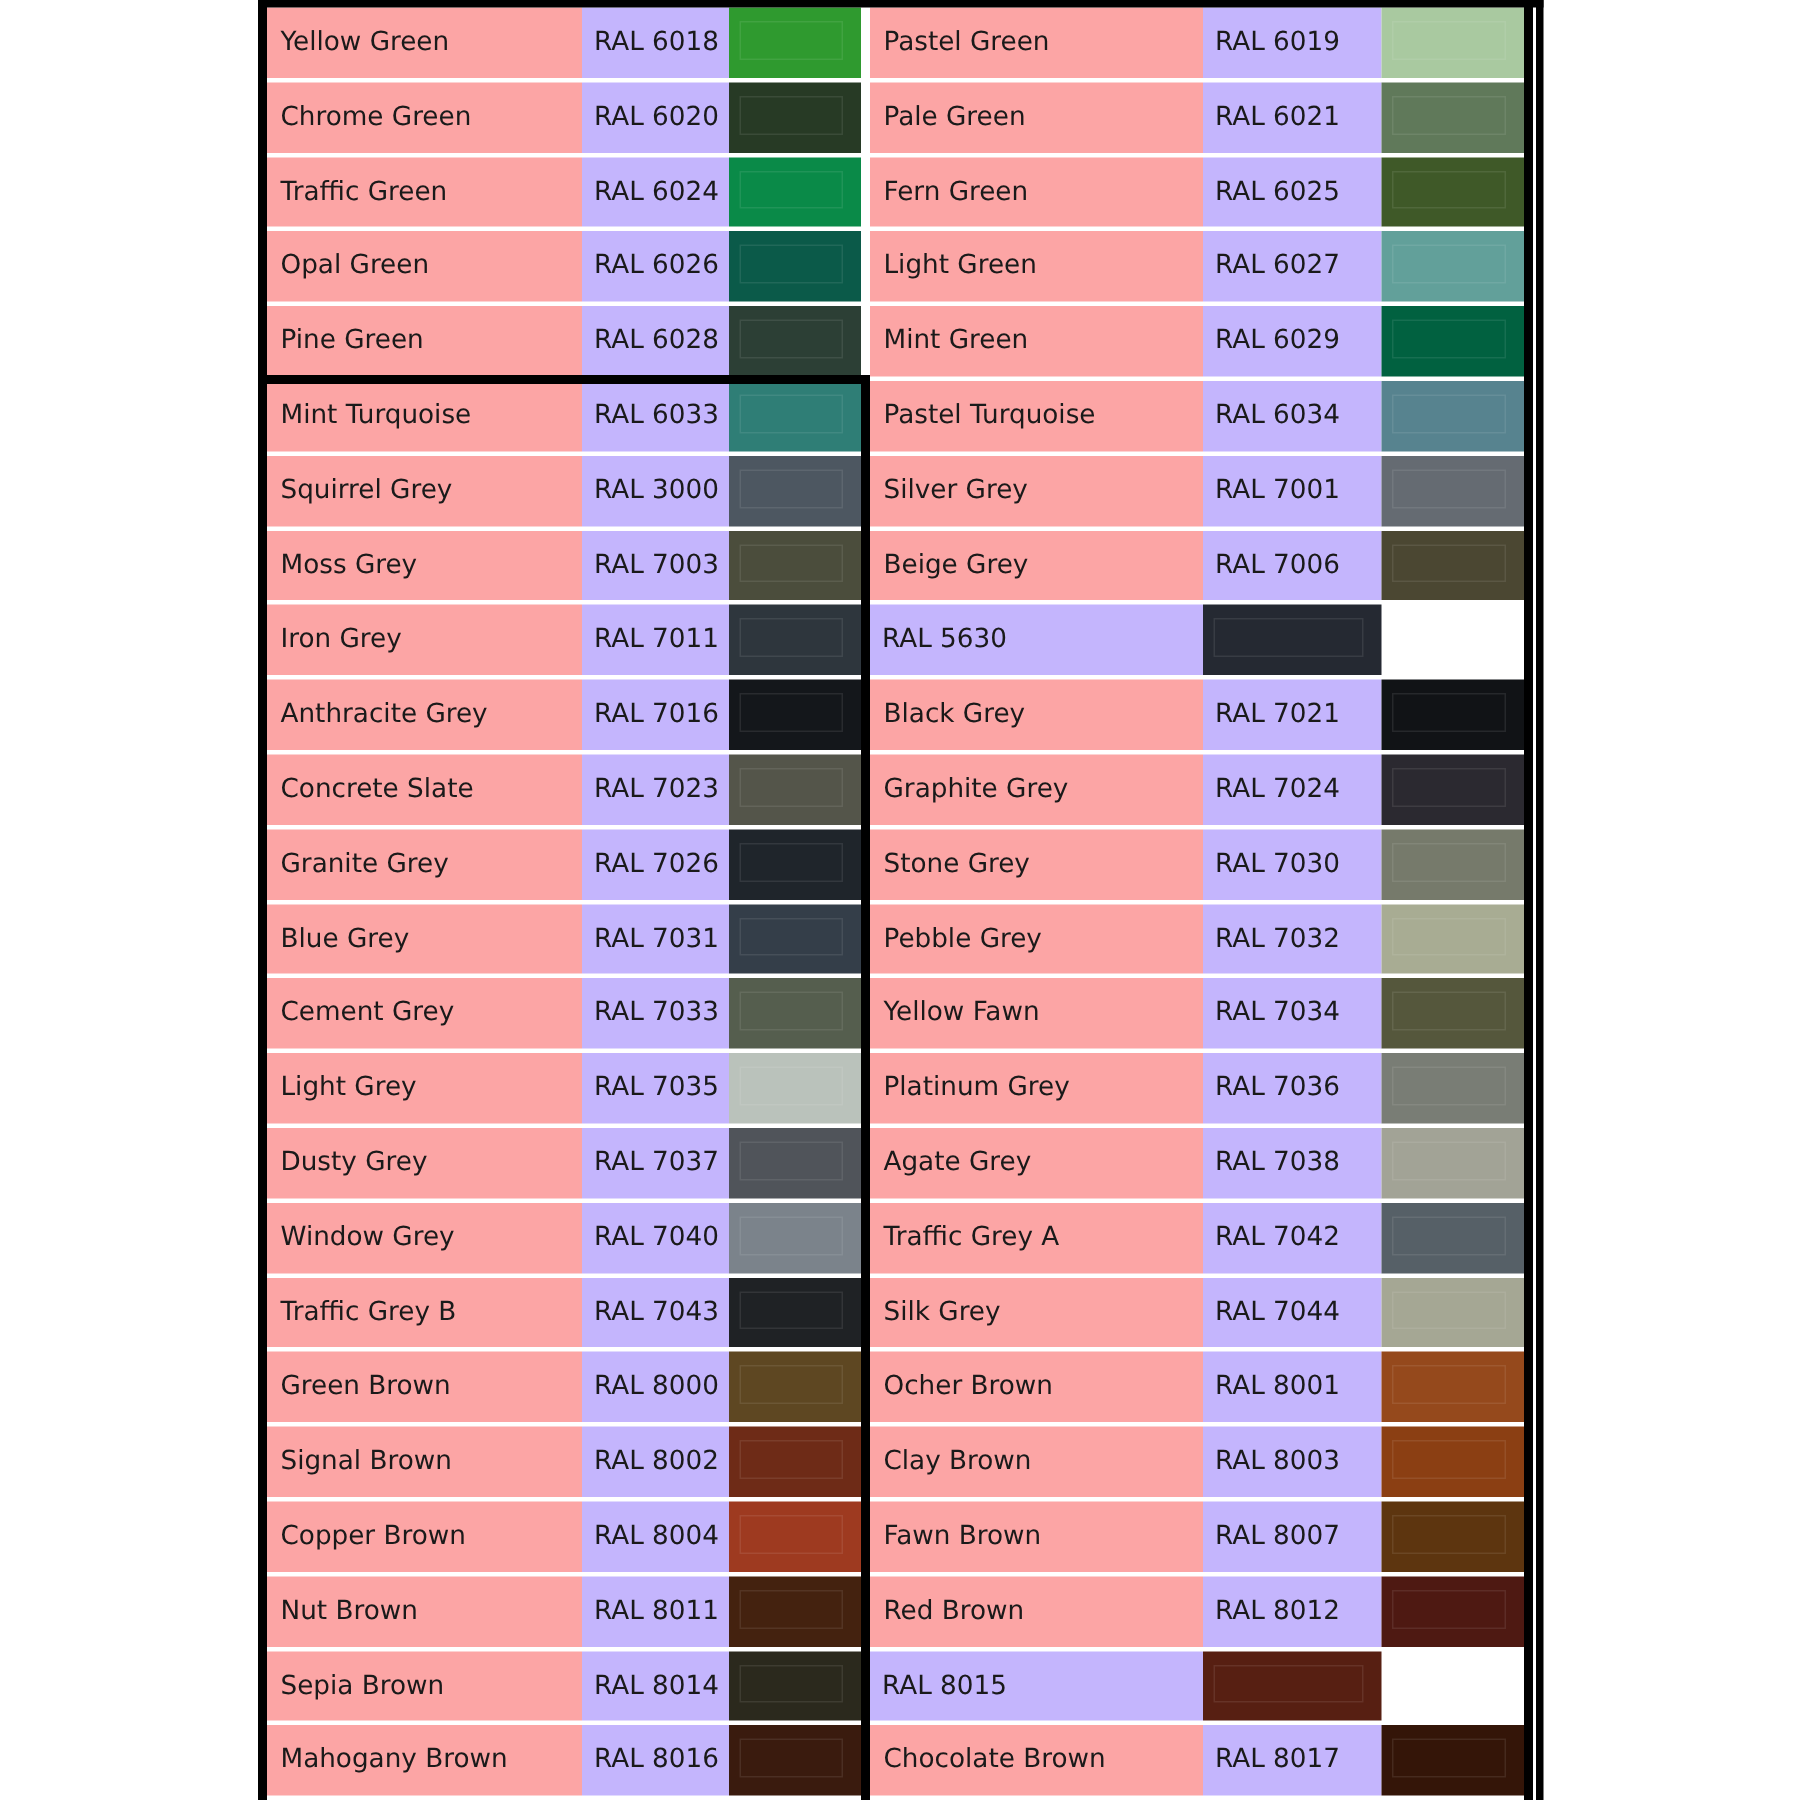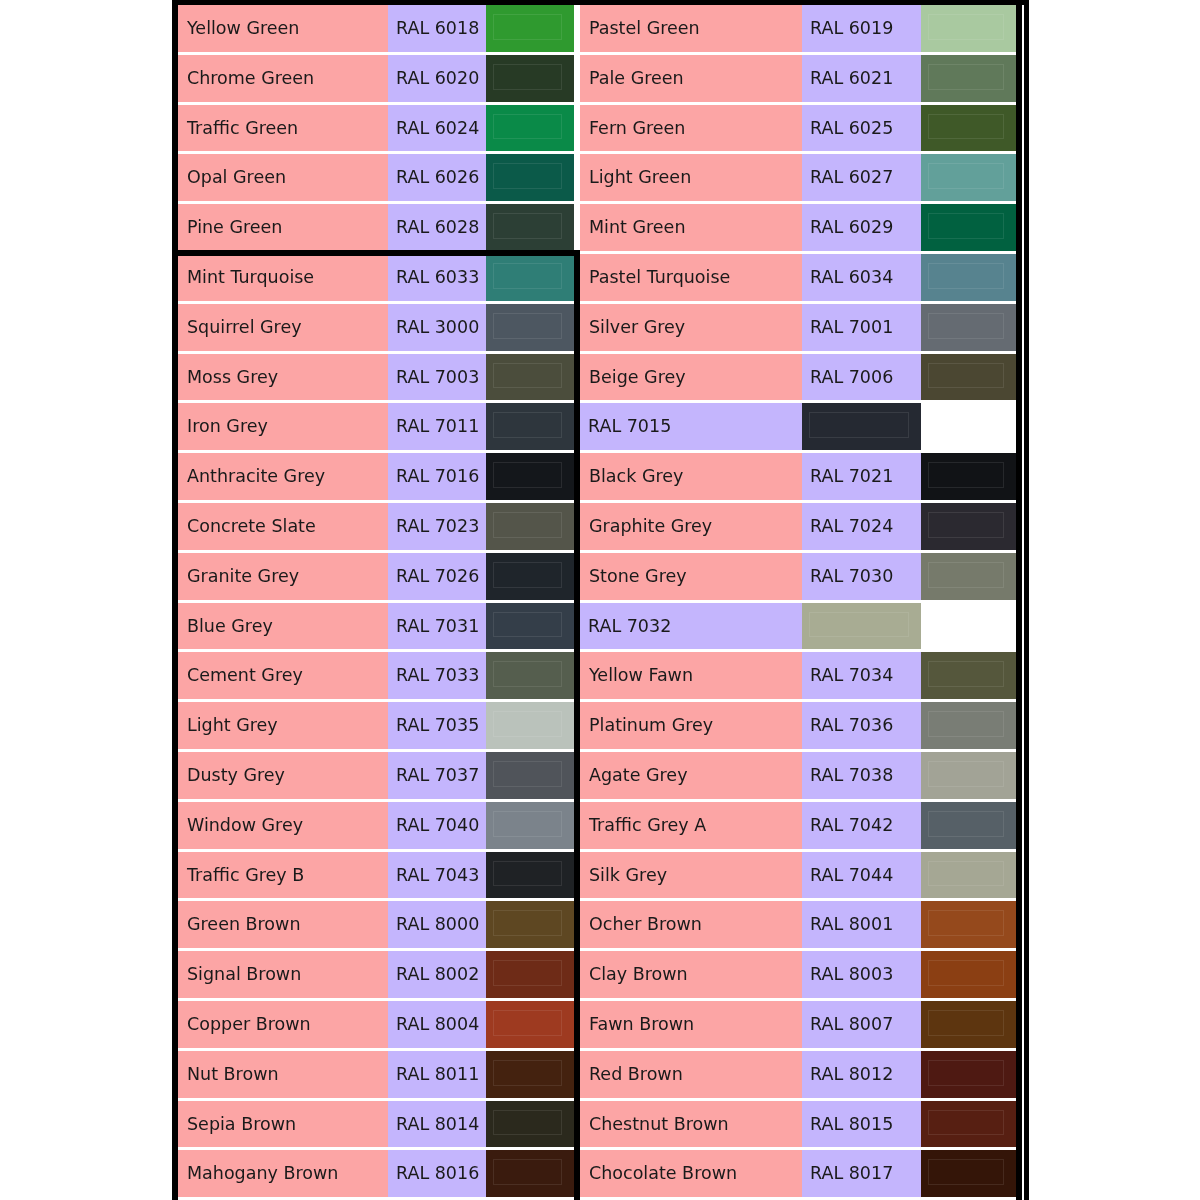--- a/index.html
+++ b/index.html
@@ -150,21 +150,21 @@
           <div class="swatch-inner"></div>
         </div>
       </div>
       <div class="row">
         <div class="cell name">Iron Grey</div>
         <div class="cell code">RAL 7011</div>
         <div class="cell swatch" style="background:#2e363d">
           <div class="swatch-inner"></div>
         </div>
         <div class="cell sep"></div>
-        <div class="cell code">RAL 7015</div>
+        <div class="cell code">RAL 5630</div>
         <div class="cell swatch" style="background:#252932">
           <div class="swatch-inner"></div>
         </div>
       </div>
       <div class="row">
         <div class="cell name">Anthracite Grey</div>
         <div class="cell code">RAL 7016</div>
         <div class="cell swatch" style="background:#14171b">
           <div class="swatch-inner"></div>
         </div>
@@ -201,20 +201,21 @@
           <div class="swatch-inner"></div>
         </div>
       </div>
       <div class="row">
         <div class="cell name">Blue Grey</div>
         <div class="cell code">RAL 7031</div>
         <div class="cell swatch" style="background:#343e49">
           <div class="swatch-inner"></div>
         </div>
         <div class="cell sep"></div>
+        <div class="cell name">Pebble Grey</div>
         <div class="cell code">RAL 7032</div>
         <div class="cell swatch" style="background:#a8ac93">
           <div class="swatch-inner"></div>
         </div>
       </div>
       <div class="row">
         <div class="cell name">Cement Grey</div>
         <div class="cell code">RAL 7033</div>
         <div class="cell swatch" style="background:#555e4e">
           <div class="swatch-inner"></div>
@@ -330,21 +331,20 @@
           <div class="swatch-inner"></div>
         </div>
       </div>
       <div class="row">
         <div class="cell name">Sepia Brown</div>
         <div class="cell code">RAL 8014</div>
         <div class="cell swatch" style="background:#2b291d">
           <div class="swatch-inner"></div>
         </div>
         <div class="cell sep"></div>
-        <div class="cell name">Chestnut Brown</div>
         <div class="cell code">RAL 8015</div>
         <div class="cell swatch" style="background:#571f12">
           <div class="swatch-inner"></div>
         </div>
       </div>
       <div class="row">
         <div class="cell name">Mahogany Brown</div>
         <div class="cell code">RAL 8016</div>
         <div class="cell swatch" style="background:#3a1b0e">
           <div class="swatch-inner"></div>

